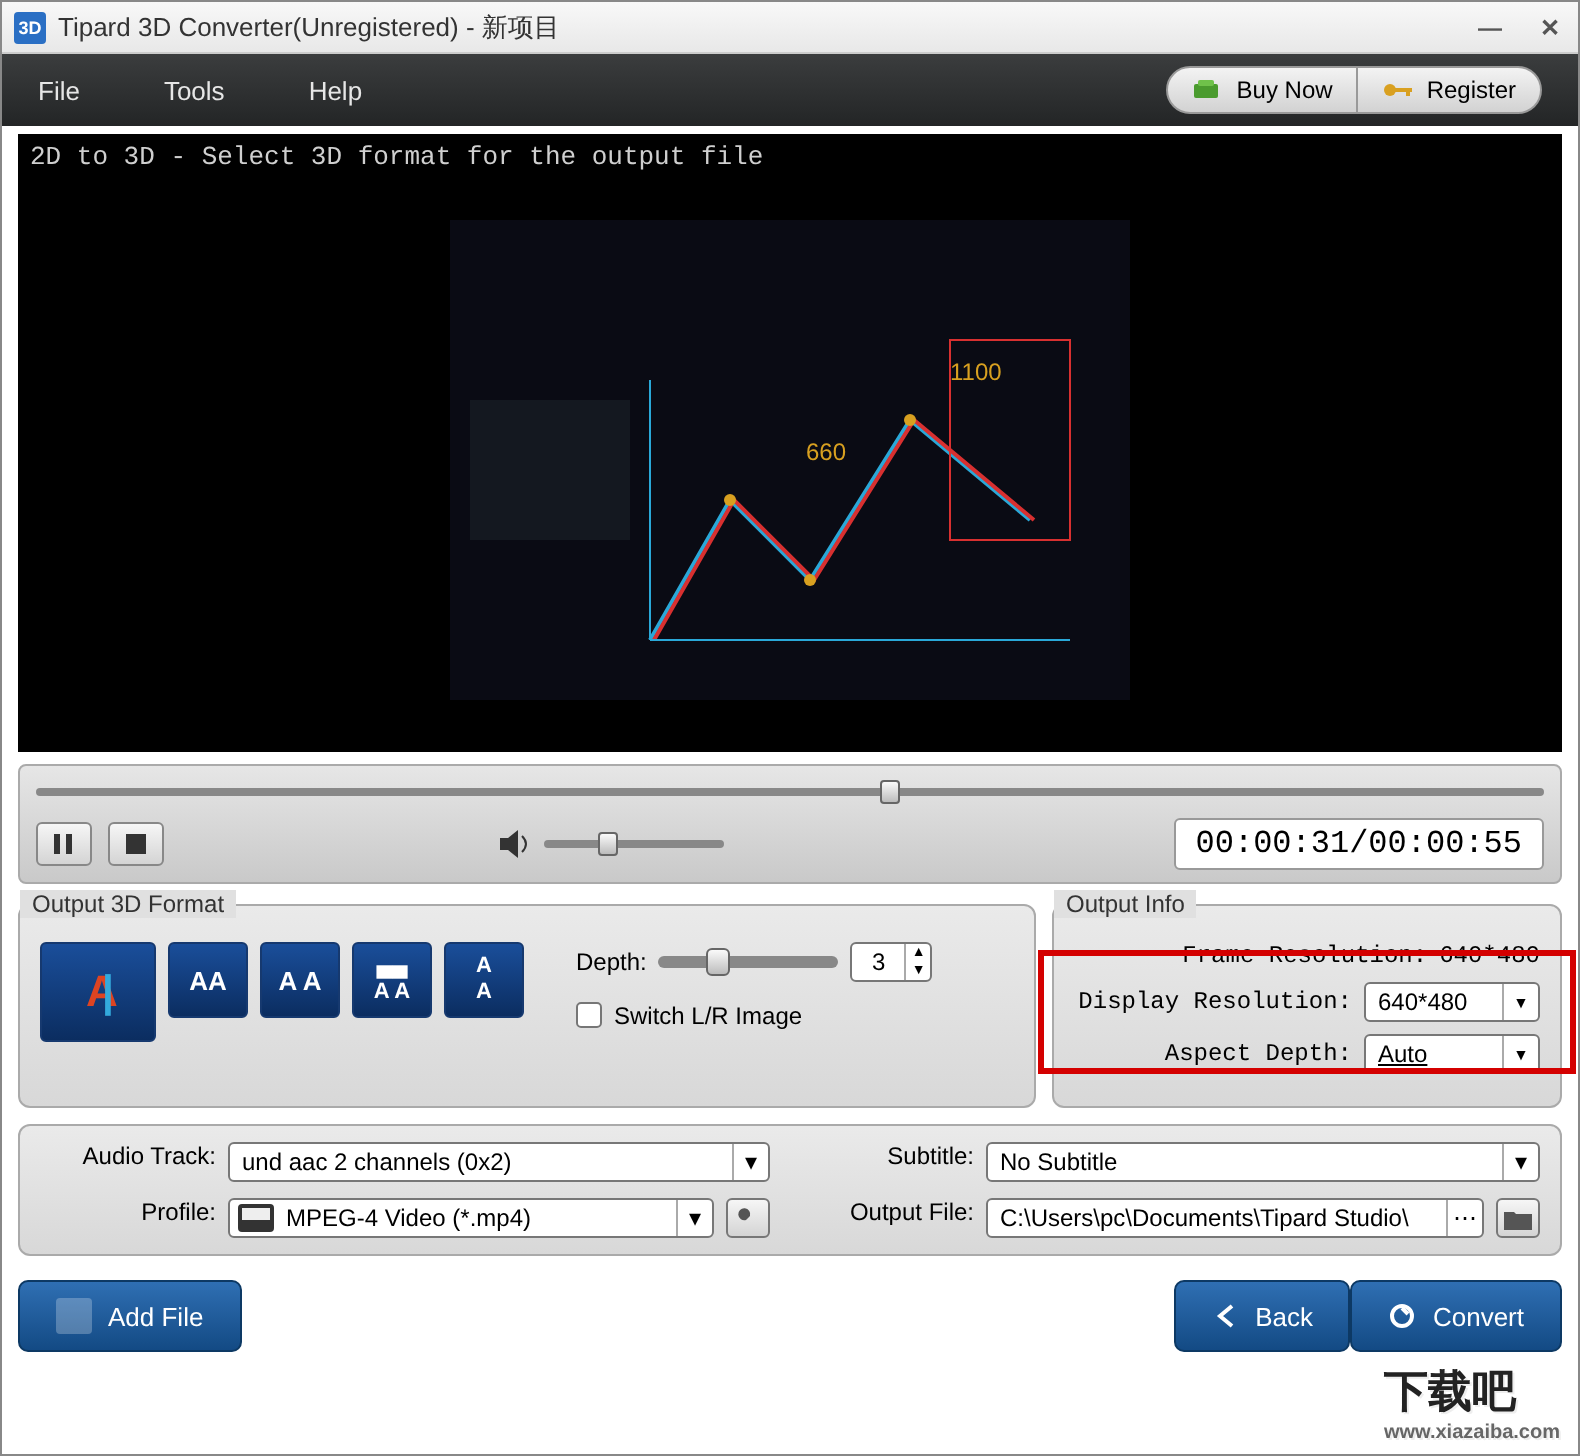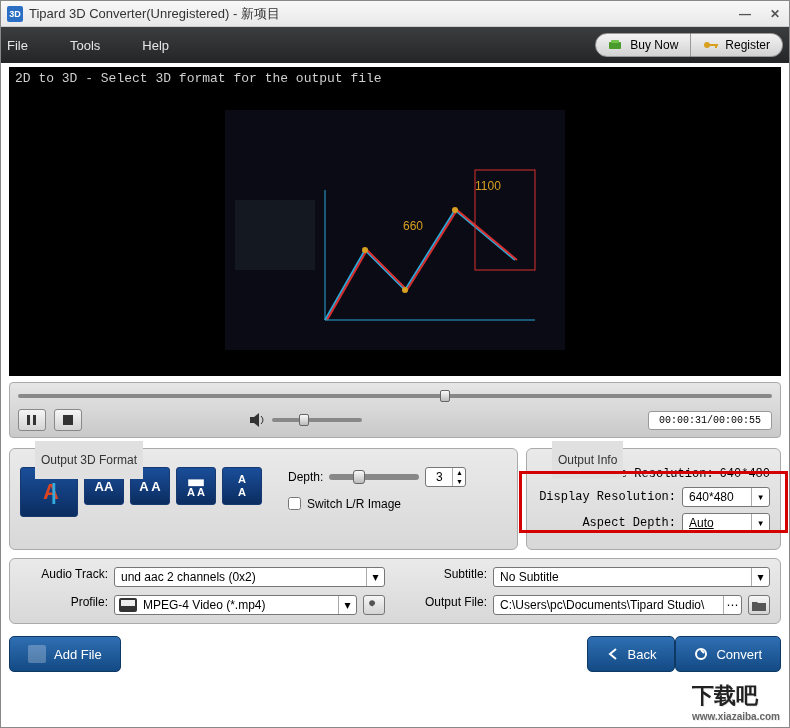--- a/index.html
+++ b/index.html
@@ -3,44 +3,44 @@
 <meta charset="utf-8">
 <style>
 * { box-sizing: border-box; margin: 0; padding: 0; }
 body { width: 790px; height: 728px; font-family: Arial, sans-serif; font-size: 12px; background: #d4d4d4; overflow: hidden; }
 .window { width: 790px; height: 728px; border: 1px solid #888; background: #fff; display: flex; flex-direction: column; }
 .titlebar { height: 26px; background: linear-gradient(#f8f8f8,#e8e8e8); display: flex; align-items: center; padding: 12px 6px; border-bottom: 1px solid #ccc; }
 .titlebar .app-icon { width: 16px; height: 16px; background: #2a6fc4; border-radius: 2px; color: #fff; font-size: 9px; font-weight: bold; display: flex; align-items: center; justify-content: center; margin-right: 6px; }
 .titlebar .title { flex: 1; font-size: 13px; color: #333; }
 .titlebar .win-btns { display: flex; gap: 14px; align-items: center; }
 .titlebar .win-btn { width: 16px; height: 16px; display: flex; align-items: center; justify-content: center; cursor: pointer; color: #555; font-weight: bold; }
-.menubar { height: 36px; background: linear-gradient(#3b3d3e,#232526); display: flex; align-items: center; padding: 0 6px; gap: 42px; }
+.menubar { height: 36px; background: linear-gradient(#3b3d3e,#232526); display: flex; align-items: center; padding: 0 18px; gap: 42px; }
 .menubar .menu-item { color: #e6e6e6; font-size: 13px; cursor: pointer; }
 .menubar .spacer { flex: 1; }
 .menubar .right-btns { display: flex; }
 .menubar .pill { height: 24px; padding: 0 12px; display: flex; align-items: center; gap: 6px; background: linear-gradient(#f3f3f3,#d2d2d2); border: 1px solid #999; font-size: 12px; cursor: pointer; }
 .menubar .pill:first-child { border-radius: 12px 0 0 12px; }
 .menubar .pill:last-child { border-radius: 0 12px 12px 0; border-left: none; }
 .menubar .pill .ic { width: 16px; height: 12px; }
 .preview-area { background: #000; margin: 4px 8px 0 8px; padding-bottom: 6px; }
 .preview-hint { color: #cfcfcf; font-size: 13px; font-family: "Courier New", monospace; padding: 4px 6px; }
 .preview-stage { height: 280px; display: flex; align-items: center; justify-content: center; }
 .preview-img { width: 340px; height: 240px; background: #0a0b12; position: relative; overflow: hidden; }
 .controls-bar { background: linear-gradient(#e6e6e6,#c9c9c9); border: 1px solid #aaa; border-radius: 4px; margin: 6px 8px; padding: 6px 8px; display: flex; flex-direction: column; gap: 6px; }
 .seek-row { position: relative; height: 14px; display: flex; align-items: center; }
 .seek-track { flex: 1; height: 4px; background: #888; border-radius: 2px; position: relative; }
 .seek-thumb { position: absolute; top: -4px; width: 10px; height: 12px; background: linear-gradient(#fafafa,#bcbcbc); border: 1px solid #666; border-radius: 2px; }
 .ctrl-row { display: flex; align-items: center; gap: 8px; }
 .sq-btn { width: 28px; height: 22px; background: linear-gradient(#f6f6f6,#d4d4d4); border: 1px solid #888; border-radius: 3px; display: flex; align-items: center; justify-content: center; cursor: pointer; }
 .vol-block { display: flex; align-items: center; gap: 6px; margin-left: 160px; }
 .vol-track { width: 90px; height: 4px; background: #888; border-radius: 2px; position: relative; }
-.time-box { margin-left: auto; border: 1px solid #999; background: #fff; padding: 3px 10px; border-radius: 3px; font-family: "Courier New", monospace; font-size: 10px; }
+.time-box { margin-left: auto; border: 1px solid #999; background: #fff; padding: 3px 10px; border-radius: 3px; font-family: "Courier New", monospace; font-size: 16px; }
 .mid-row { display: flex; gap: 8px; margin: 4px 8px; }
 .group { border: 1px solid #aaa; border-radius: 6px; background: linear-gradient(#eaeaea,#d8d8d8); position: relative; padding: 18px 10px 10px 10px; }
-.group .legend { position: absolute; top: -8px; left: 25px; background: #e0e0e0; padding: 12px 6px; font-size: 12px; color: #333; }
+.group .legend { position: absolute; top: -8px; left: 0; background: #e0e0e0; padding: 0 6px; font-size: 12px; color: #333; }
 .format-group { flex: 1; }
 .format-row { display: flex; align-items: flex-start; gap: 6px; }
 .fmt-btn { width: 40px; height: 38px; background: linear-gradient(#1a4e9a,#0b2d60); border: 1px solid #16396f; border-radius: 3px; display: flex; align-items: center; justify-content: center; color: #fff; font-weight: bold; font-size: 13px; cursor: pointer; }
 .fmt-btn.big { width: 58px; height: 50px; font-size: 22px; letter-spacing: -2px; }
 .fmt-col { flex-direction: column; font-size: 11px; line-height: 1; gap: 2px; }
 .depth-col { margin-left: 20px; display: flex; flex-direction: column; gap: 10px; }
 .depth-row { display: flex; align-items: center; gap: 6px; }
 .depth-track { width: 90px; height: 6px; background: #888; border-radius: 3px; position: relative; }
 .depth-thumb { position: absolute; top: -4px; left: 24px; width: 12px; height: 14px; background: linear-gradient(#fafafa,#bcbcbc); border: 1px solid #666; border-radius: 3px; }
 .spin { display: flex; align-items: center; border: 1px solid #777; background: #fff; border-radius: 3px; height: 20px; }

